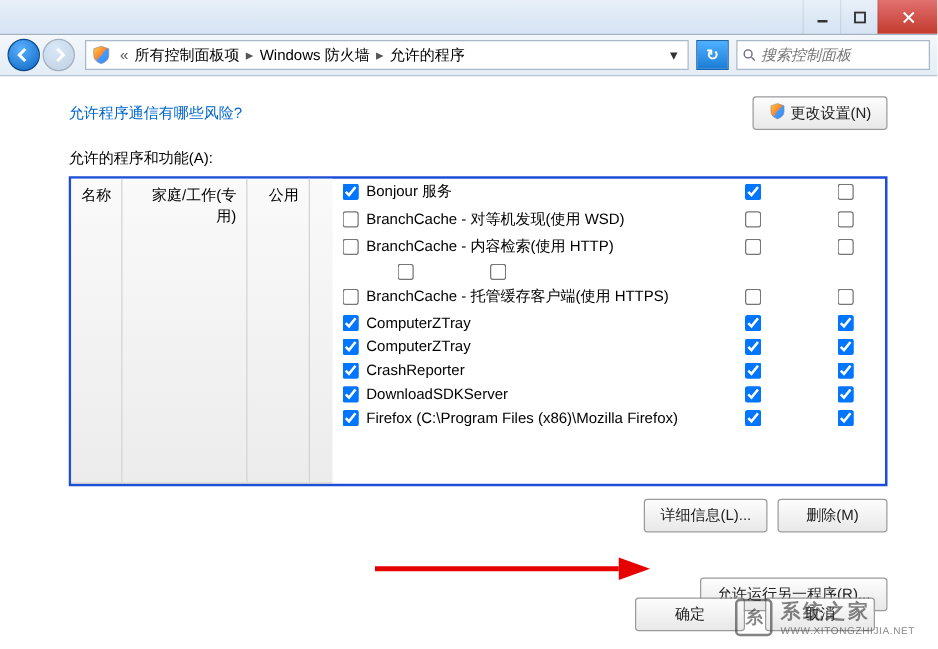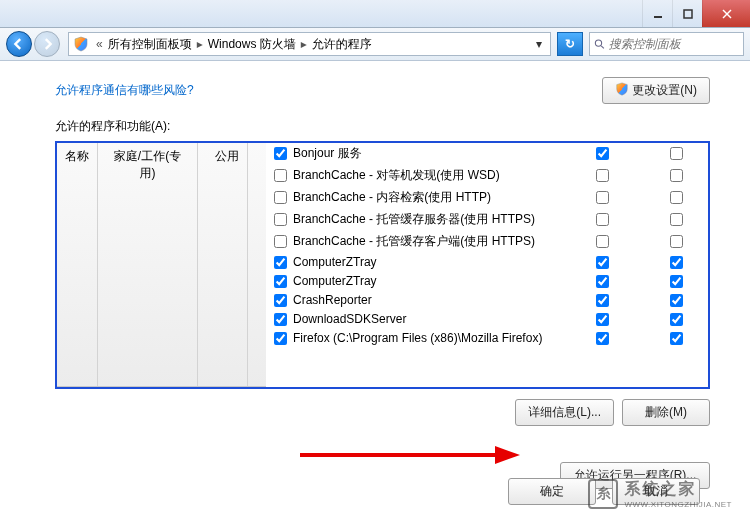--- a/index.html
+++ b/index.html
@@ -35,21 +35,21 @@
 .btn { background: linear-gradient(#fdfdfd, #e8e8e8); border: 1px solid #9a9a9a; border-radius: 3px; padding: 4px 12px; font-size: 12px; font-family: inherit; color: #222; cursor: pointer; min-width: 88px; }
 .shield-sm { display: inline-block; width: 14px; height: 14px; vertical-align: -2px; margin-right: 3px; }
 
 .section-label { margin-bottom: 6px; }
 
 
 .table-wrap { border: 2px solid #1d4ed8; background: #fff; height: 248px; display: flex; }
 .thead { display: flex; background: linear-gradient(#fafafa, #ececec); border-bottom: 1px solid #c8c8c8; }
 .th { padding: 5px 8px; border-right: 1px solid #d3d3d3; font-weight: normal; }
 .th-name { flex: 1; }
-.th-home { width: 100px; text-align: center; }
+.th-home { width: 100px; text-align: right; }
 .th-pub { width: 50px; text-align: right; }
 .th-scroll { width: 18px; border-right: none; }
 .tbody { overflow-y: scroll; flex: 1; }
 .tr { display: flex; align-items: center; padding: 2px 8px; border-bottom: 1px solid transparent; }
 .td-name { flex: 1; display: flex; align-items: center; gap: 6px; }
 .td-home { width: 100px; display: flex; justify-content: center; }
 .td-pub { width: 48px; display: flex; justify-content: center; }
 input[type=checkbox] { width: 13px; height: 13px; }
 
 
@@ -193,24 +193,20 @@
             <span>BranchCache - 内容检索(使用 HTTP)</span>
           </div>
           <div class="td-home">
             <input type="checkbox" style="">
           </div>
           <div class="td-pub">
             <input type="checkbox" style="">
           </div>
         </div>
         <div class="tr">
-          <div class="td-name">
-            <input type="checkbox" style="">
-            <span>BranchCache - 托管缓存服务器(使用 HTTPS)</span>
-          </div>
           <div class="td-home">
             <input type="checkbox" style="">
           </div>
           <div class="td-pub">
             <input type="checkbox" style="">
           </div>
         </div>
         <div class="tr">
           <div class="td-name">
             <input type="checkbox" style="">

